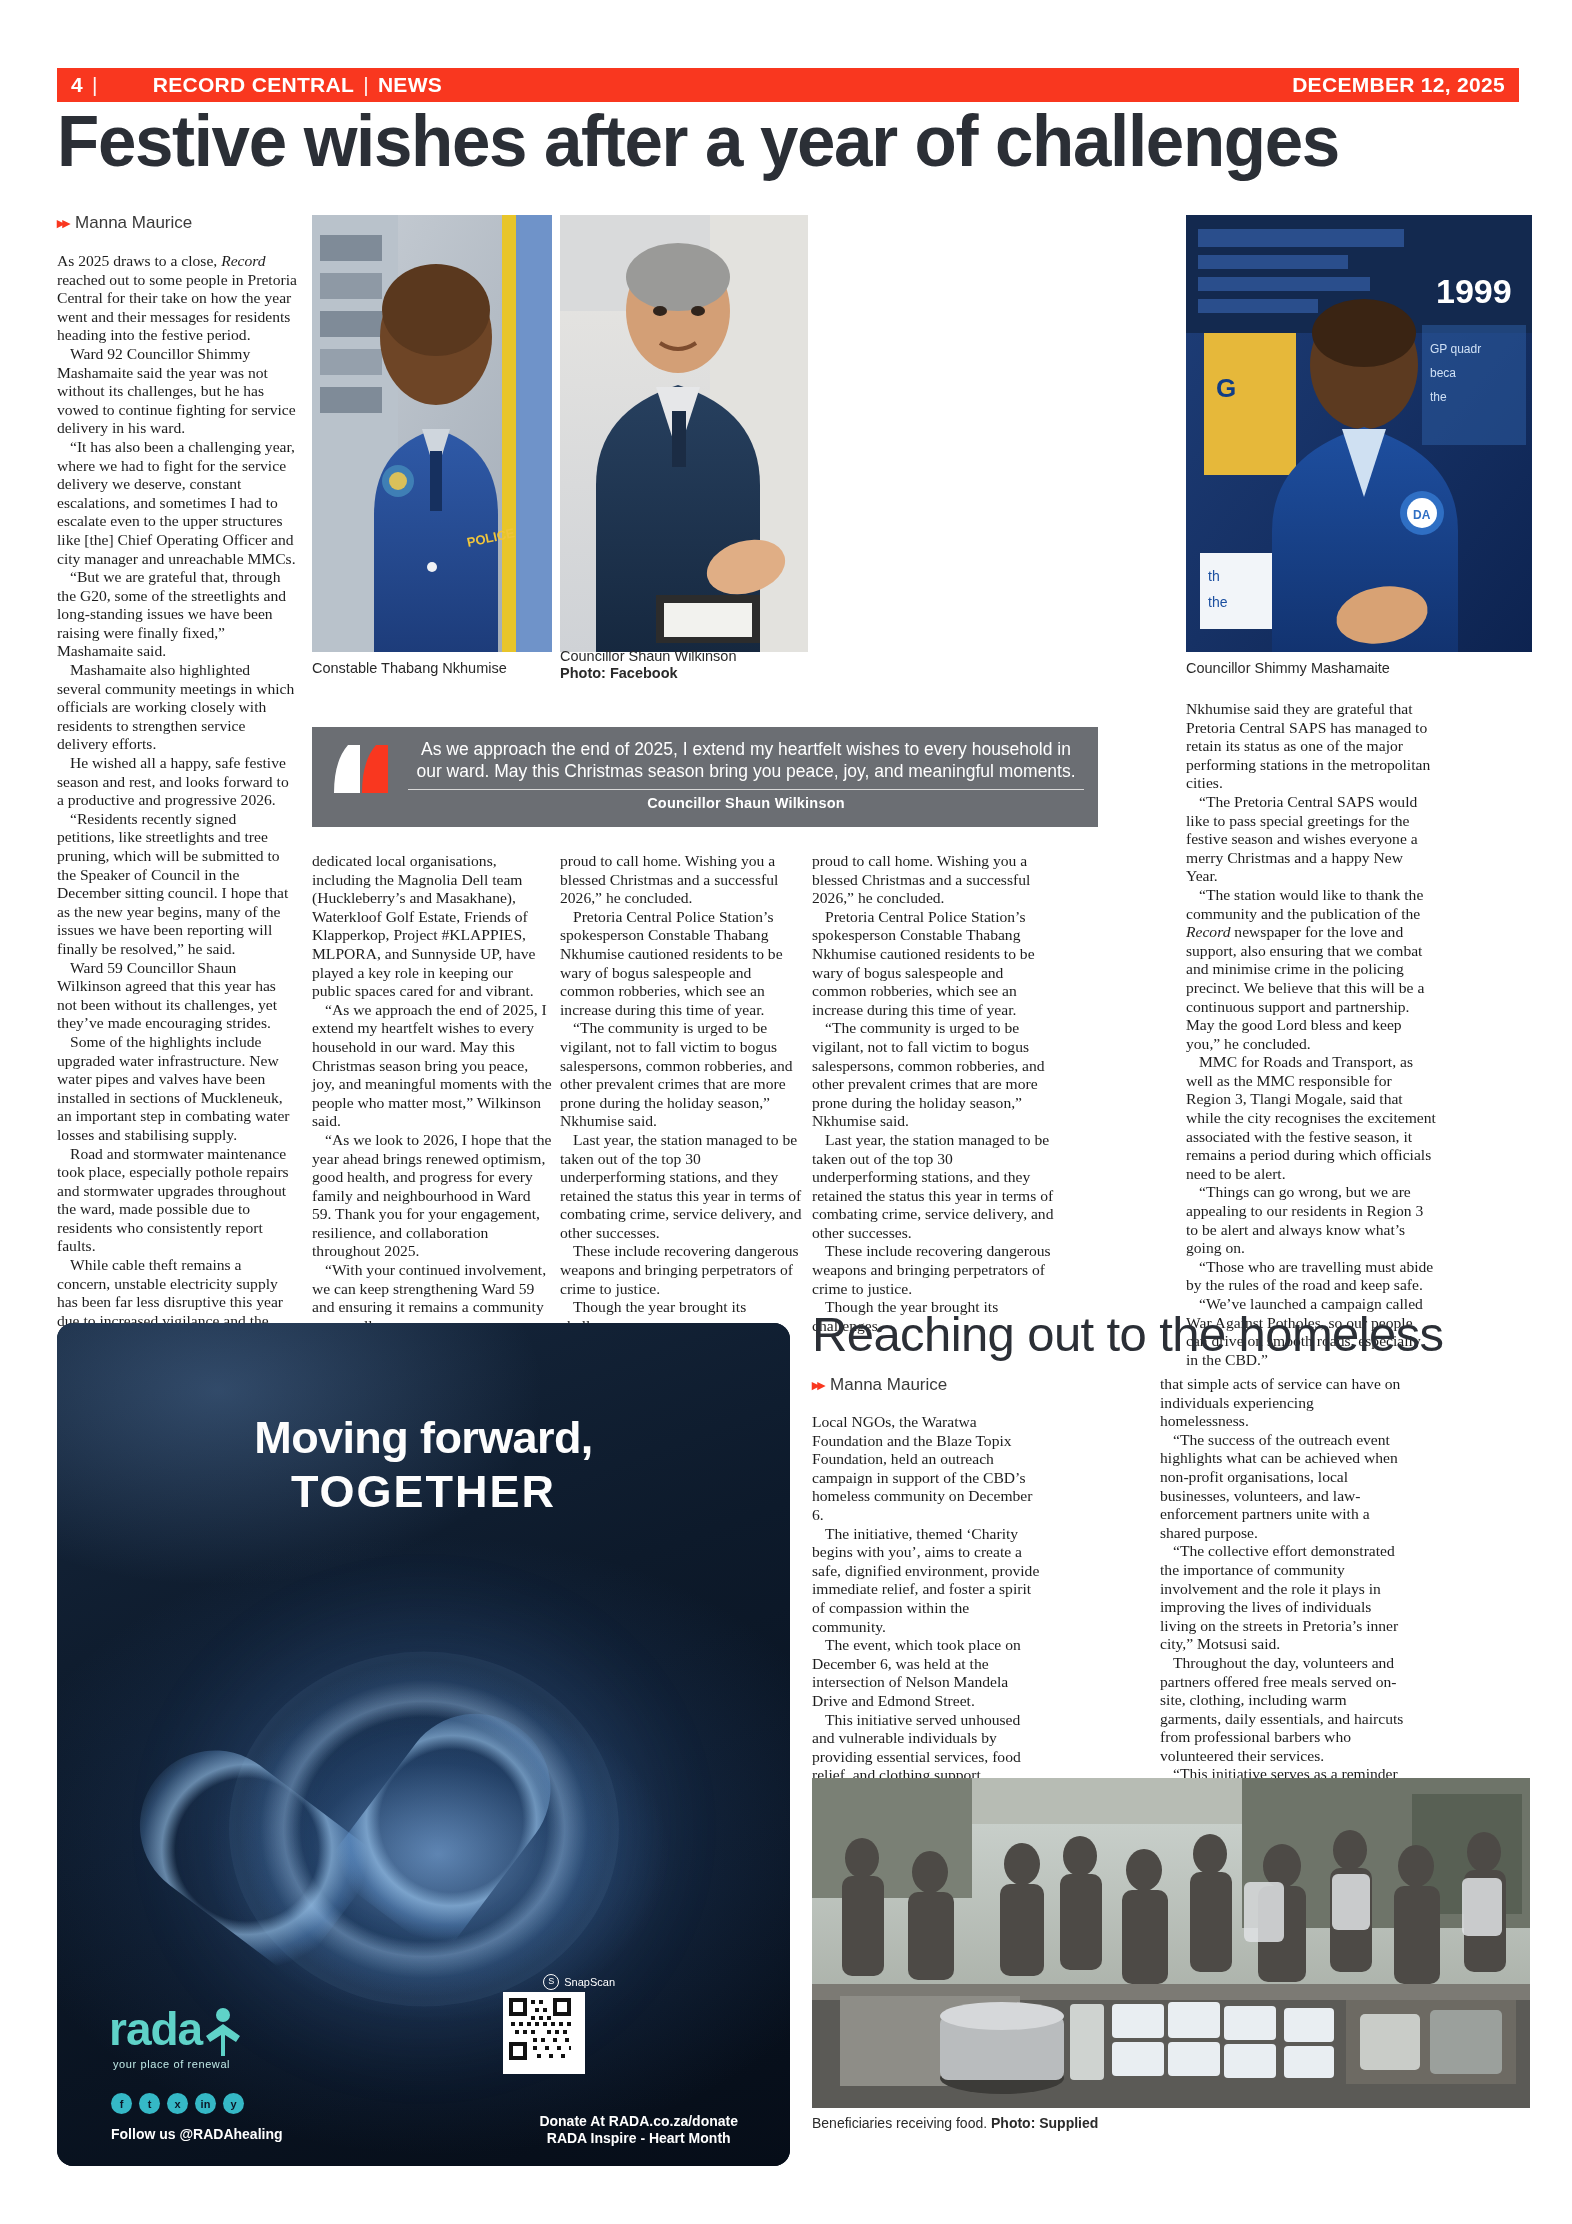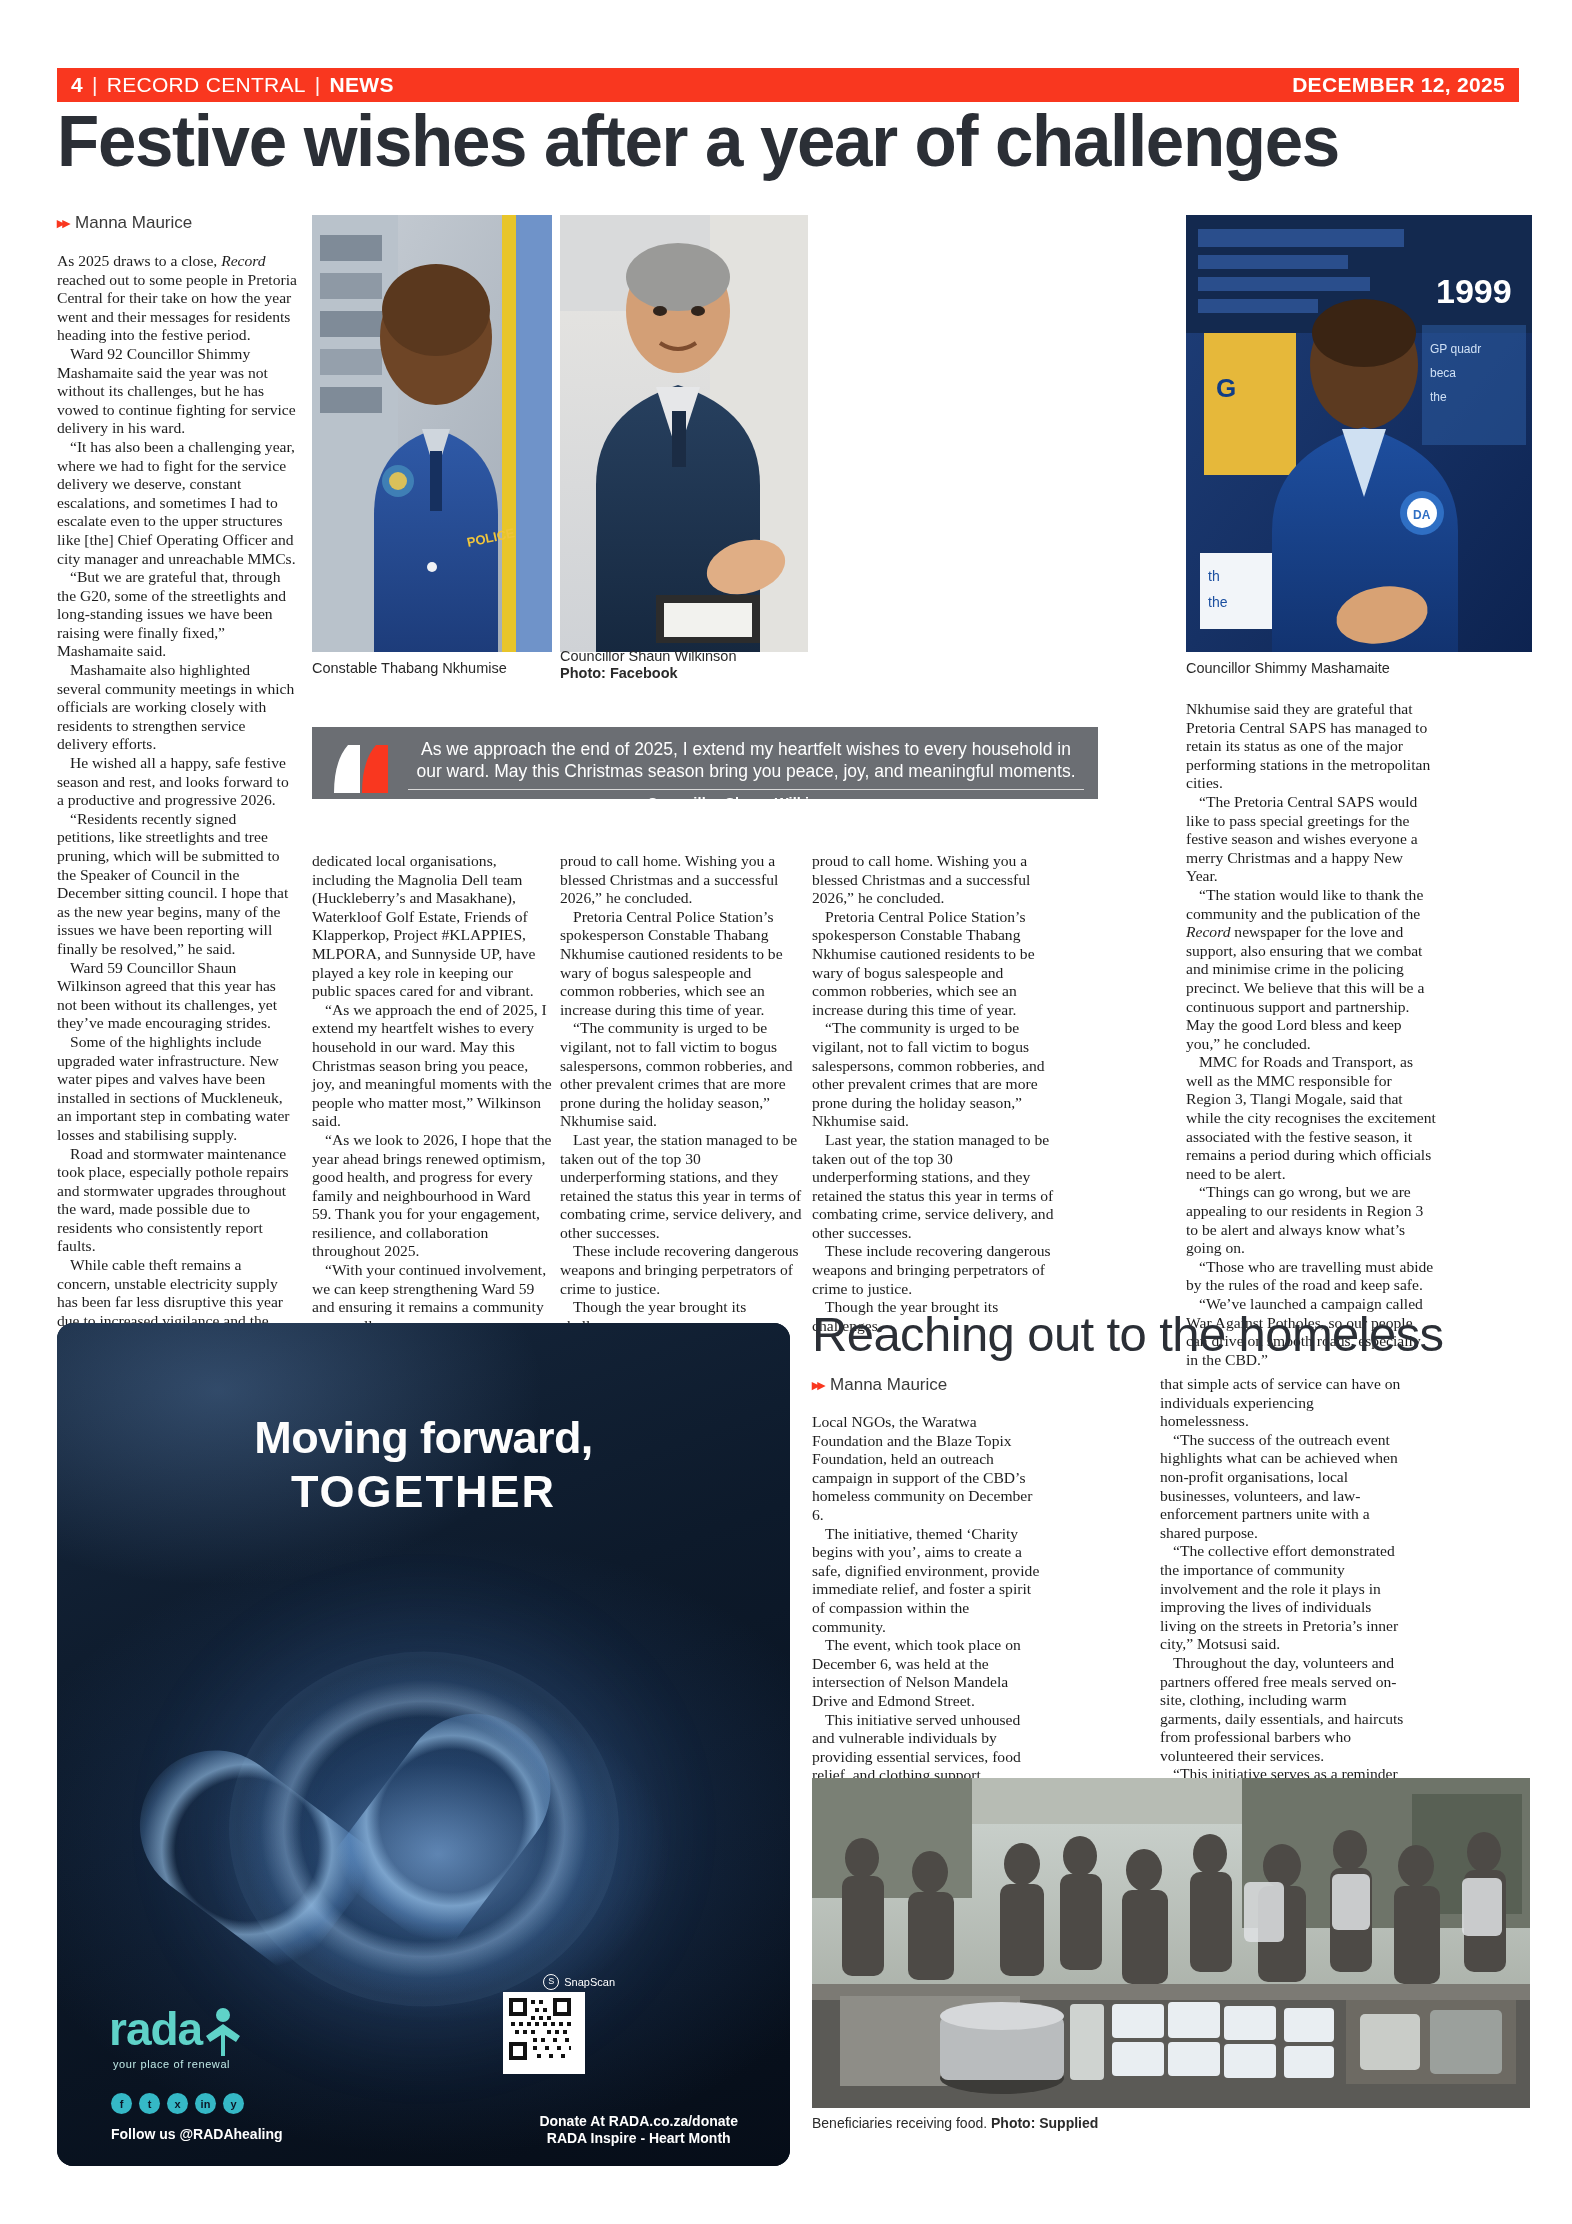--- a/index.html
+++ b/index.html
@@ -19,21 +19,21 @@
     background:#f9371f;
     display:flex;align-items:center;justify-content:space-between;
     padding:0 14px;box-sizing:border-box;
   }
   .mast-left{display:flex;align-items:center;gap:9px;
     font-family:"Liberation Sans Narrow","Liberation Sans",sans-serif;
     font-stretch:condensed;
     color:#fff;font-size:21px;letter-spacing:.3px;}
   .mast-pagenum{font-weight:bold;}
   .mast-sep{font-weight:300;opacity:.95;}
-  .mast-pub{font-weight:400;}
+  .mast-pub{font-weight:700;margin-left:46px;}
   .mast-sec{font-weight:bold;}
   .mast-date{
     font-family:"Liberation Sans Narrow","Liberation Sans",sans-serif;
     font-stretch:condensed;
     color:#fff;font-size:21px;font-weight:bold;letter-spacing:.3px;}
 
   
   .headline{
     position:absolute;left:57px;top:108px;width:1470px;
     font-family:"Liberation Sans Narrow","Liberation Sans",sans-serif;
@@ -73,21 +73,21 @@
   .photo{position:absolute;overflow:hidden;background:#9aa;}
   .caption{
     position:absolute;
     font-family:"Liberation Sans",sans-serif;
     font-size:14.5px;line-height:17px;color:#2a2a2a;
   }
   .caption b{font-weight:bold;}
 
   
   .pullquote{
-    position:absolute;left:312px;top:727px;width:786px;height:72px;
+    position:absolute;left:312px;top:727px;width:786px;height:100px;
     background:#6b6e73;
     box-sizing:border-box;
     padding:12px 14px 8px 18px;
   }
   .pq-mark{
     position:absolute;left:22px;top:18px;width:58px;height:48px;
   }
   .pq-text{
     margin-left:78px;
     font-family:"Liberation Sans",sans-serif;

